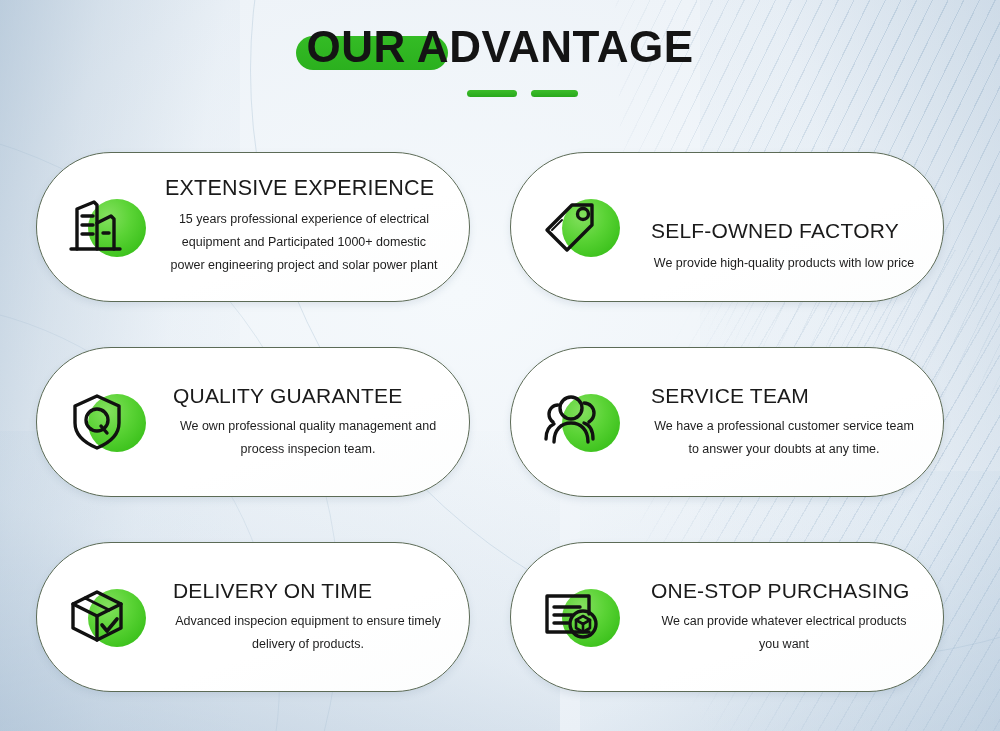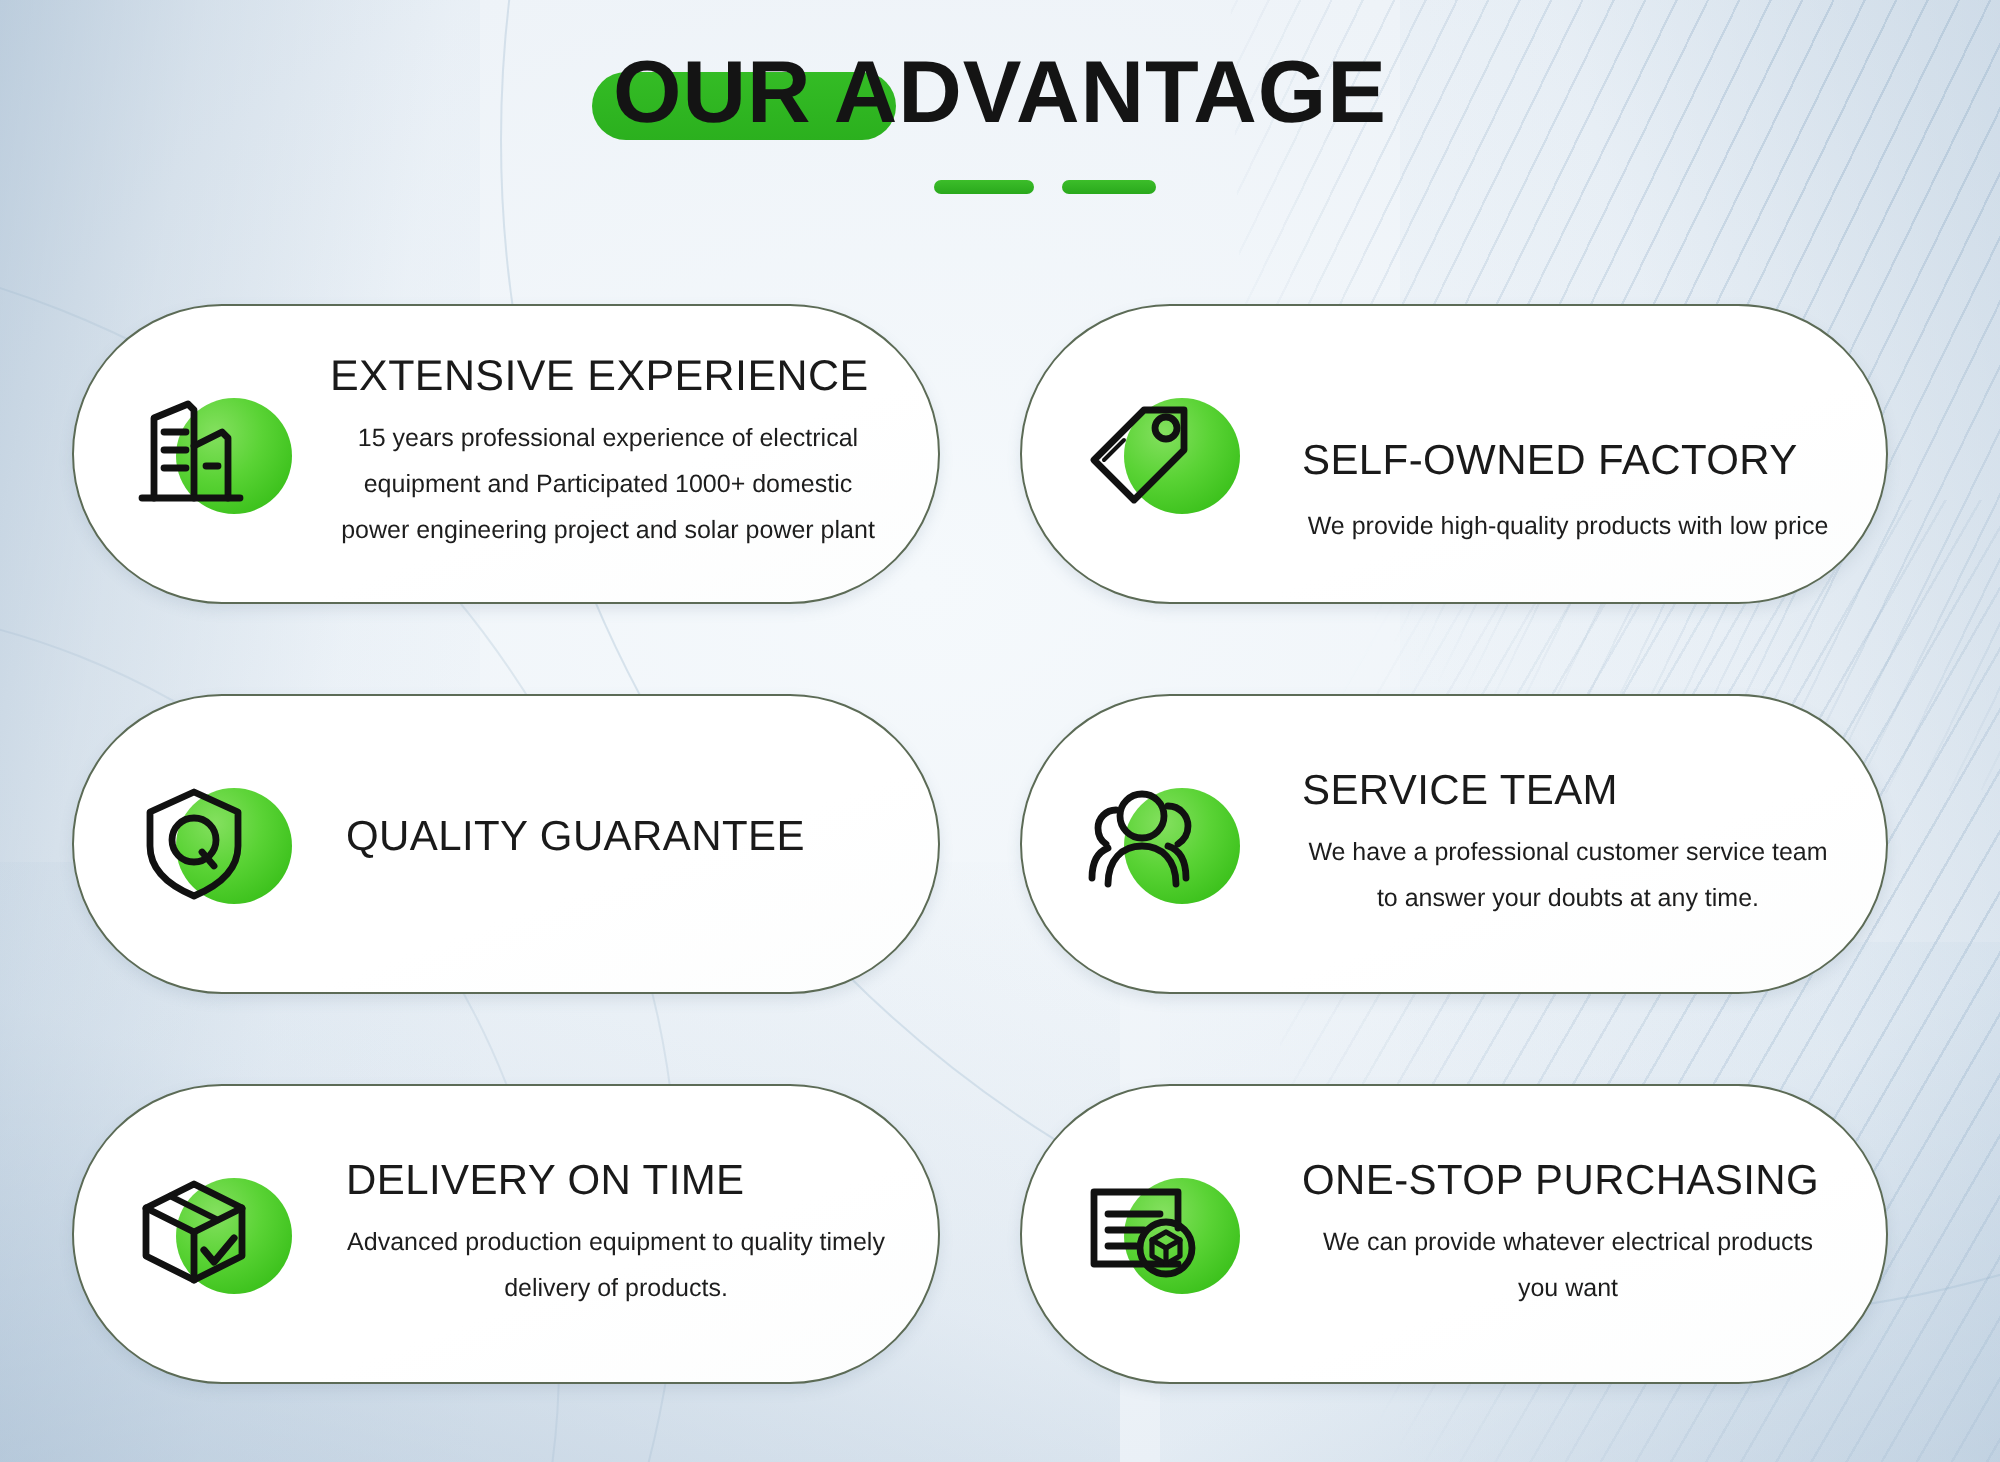--- a/index.html
+++ b/index.html
@@ -348,20 +348,21 @@
             <svg viewBox="0 0 70 70" fill="none" stroke="#111" stroke-width="3.4" stroke-linecap="round" stroke-linejoin="round">
               <path d="M33 9 L55 19 V36 C55 48 45 56 33 61 C21 56 11 48 11 36 V19 Z"></path>
               <circle cx="33" cy="33" r="11"></circle>
               <line x1="37" y1="39" x2="43" y2="46"></line>
             </svg>
           </span>
         </div>
       </div>
       <div class="card-body">
         <div class="card-title">QUALITY GUARANTEE</div>
+        <div class="card-desc">We own professional quality management and process inspecion team.</div>
       </div>
     </div>
 
     <div class="card c4">
       <div class="card-icon">
         <div class="icon-stage">
           <span class="icon-blob"></span>
           <span class="icon-glyph">
             <svg viewBox="0 0 70 70" fill="none" stroke="#111" stroke-width="3.4" stroke-linecap="round" stroke-linejoin="round">
               <circle cx="33" cy="21" r="11"></circle>
@@ -390,21 +391,21 @@
               <path d="M9 22 L33 34 L57 22"></path>
               <line x1="33" y1="34" x2="33" y2="58"></line>
               <path d="M21 16 L45 28" stroke-width="3"></path>
               <path d="M38 43 L43 49 L53 37" stroke-width="3.6"></path>
             </svg>
           </span>
         </div>
       </div>
       <div class="card-body">
         <div class="card-title">DELIVERY ON TIME</div>
-        <div class="card-desc">Advanced production equipment to quality timely delivery of products.</div>
+        <div class="card-desc">Advanced inspecion equipment to ensure timely delivery of products.</div>
       </div>
     </div>
 
     <div class="card c6">
       <div class="card-icon">
         <div class="icon-stage">
           <span class="icon-blob"></span>
           <span class="icon-glyph">
             <svg viewBox="0 0 70 70" fill="none" stroke="#111" stroke-width="3.4" stroke-linecap="round" stroke-linejoin="round">
               <path d="M9 14 H51 V32 M51 50 H9 V14"></path>

